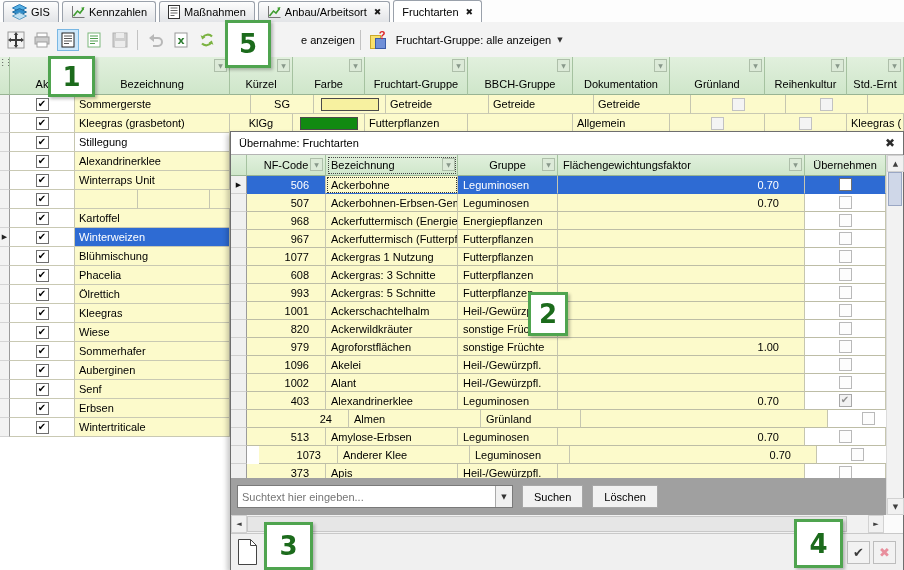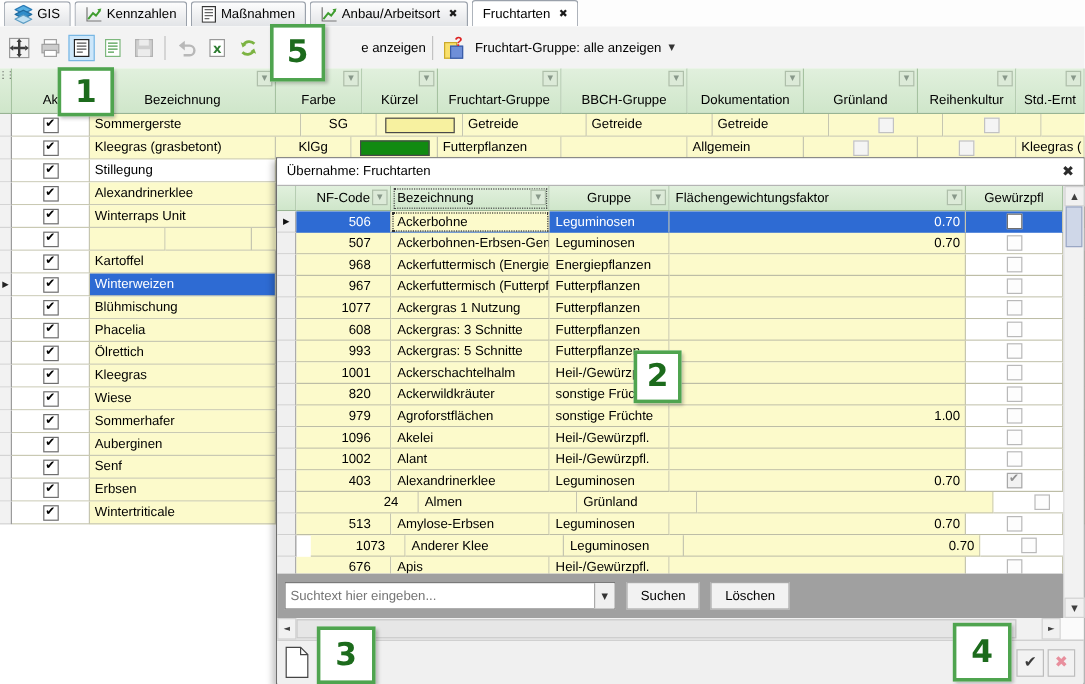--- a/index.html
+++ b/index.html
@@ -75,21 +75,21 @@
   .dh.left{padding-left:5px;}
   .dh.dotted{outline:1px dotted #444;outline-offset:-3px;}
   .drows{position:absolute;left:0;top:44px;width:655px;height:302px;overflow:hidden;}
   .drow{display:flex;height:18px;}
   .dc{box-sizing:border-box;border-right:1px solid #c6c6b0;border-bottom:1px solid #bdbda6;
       overflow:hidden;white-space:nowrap;display:flex;align-items:center;background:#fcfacb;flex:none;}
   .dc.ind{background:#f0f0f0;border-right:1px solid #9b9b9b;border-bottom:1px solid #d0d0d0;
           justify-content:center;font-size:7px;color:#111;}
   .dc.num{justify-content:flex-end;padding-right:16px;}
   .dc.txt{padding-left:5px;}
-  .dc.fak{justify-content:flex-end;padding-right:4px;}
+  .dc.fak{justify-content:flex-end;padding-right:25px;}
   .dc.cbcell{background:#fff;justify-content:center;}
   .drow.sel .dc{background:#2e6bd3;color:#fff;border-bottom-color:#2e6bd3;}
   .drow.sel .dc.ind{background:#f0f0f0;color:#111;border-bottom-color:#d0d0d0;}
   .drow.sel .dc.focus{background:#fcfacb;color:#000;outline:1px dotted #333;outline-offset:-2px;}
 
   .vscroll{position:absolute;right:0;top:23px;width:17px;height:360px;background:#f2f2f2;
            border-left:1px solid #dcdcdc;box-sizing:border-box;}
   .sbtn{position:absolute;width:17px;height:17px;background:#f1f1f1;border:1px solid #d2d2d2;
         box-sizing:border-box;display:flex;align-items:center;justify-content:center;
         font-size:7px;color:#3f3f3f;}
@@ -257,26 +257,26 @@
       <div class="mh" style="width: 10px;">
         <span class="grip glyph">⋮⋮</span>
       </div>
       <div class="mh" style="width: 65px;">
         <span>Ak</span>
       </div>
       <div class="mh" style="width: 155px;">
         <span>Bezeichnung</span>
         <span class="funnel glyph">▼</span>
       </div>
+      <div class="mh" style="width: 63px;">
+        <span>Kürzel</span>
+        <span class="funnel glyph">▼</span>
+      </div>
       <div class="mh" style="width: 72px;">
         <span>Farbe</span>
-        <span class="funnel glyph">▼</span>
-      </div>
-      <div class="mh" style="width: 63px;">
-        <span>Kürzel</span>
         <span class="funnel glyph">▼</span>
       </div>
       <div class="mh" style="width: 103px;">
         <span>Fruchtart-Gruppe</span>
         <span class="funnel glyph">▼</span>
       </div>
       <div class="mh" style="width: 105px;">
         <span>BBCH-Gruppe</span>
         <span class="funnel glyph">▼</span>
       </div>
@@ -598,21 +598,21 @@
         </div>
         <div class="dh center " style="width: 100px;">
           <span>Gruppe</span>
           <span class="funnel glyph">▼</span>
         </div>
         <div class="dh left " style="width: 247px;">
           <span>Flächengewichtungsfaktor</span>
           <span class="funnel glyph">▼</span>
         </div>
         <div class="dh center " style="width: 81px;">
-          <span>Gewürzpfl</span>
+          <span>Übernehmen</span>
         </div>
       </div>
     <div class="drows" id="d-rows">
         <div class="drow sel">
           <div class="dc ind glyph" style="width: 16px;">▶</div>
           <div class="dc num" style="width: 79px;">506</div>
           <div class="dc txt focus" style="width: 132px;">Ackerbohne</div>
           <div class="dc txt" style="width: 100px;">Leguminosen</div>
           <div class="dc fak" style="width: 247px;">0.70</div>
           <div class="dc cbcell" style="width: 81px;">
@@ -764,21 +764,21 @@
           <div class="dc num" style="width: 79px; margin-left: 12px;">1073</div>
           <div class="dc txt" style="width: 132px;">Anderer Klee</div>
           <div class="dc txt" style="width: 100px;">Leguminosen</div>
           <div class="dc fak" style="width: 247px;">0.70</div>
           <div class="dc cbcell" style="width: 81px;">
             <span class="cb dlg"></span>
           </div>
         </div>
         <div class="drow">
           <div class="dc ind glyph" style="width: 16px;"></div>
-          <div class="dc num" style="width: 79px;">676</div>
+          <div class="dc num" style="width: 79px;">373</div>
           <div class="dc txt" style="width: 132px;">Apis</div>
           <div class="dc txt" style="width: 100px;">Heil-/Gewürzpfl.</div>
           <div class="dc fak" style="width: 247px;"></div>
           <div class="dc cbcell" style="width: 81px;">
             <span class="cb dlg"></span>
           </div>
         </div>
       </div>
 
     <div class="vscroll">

